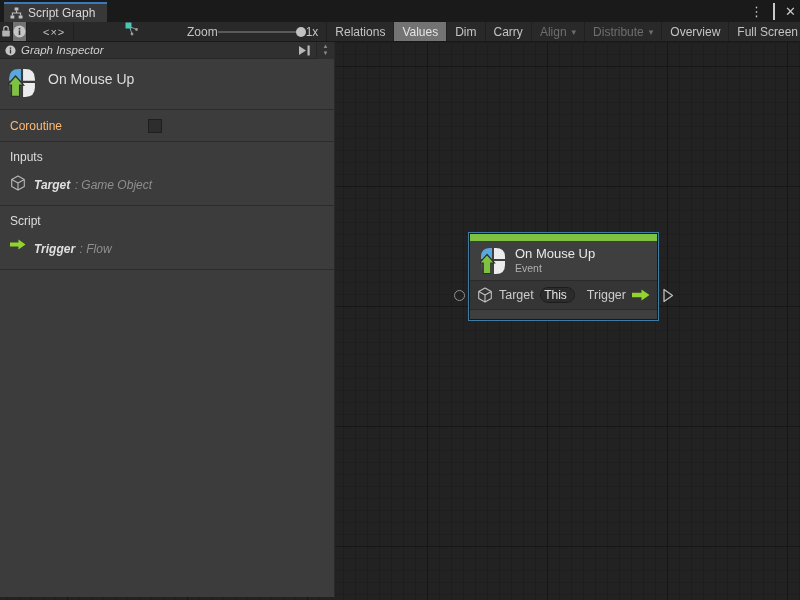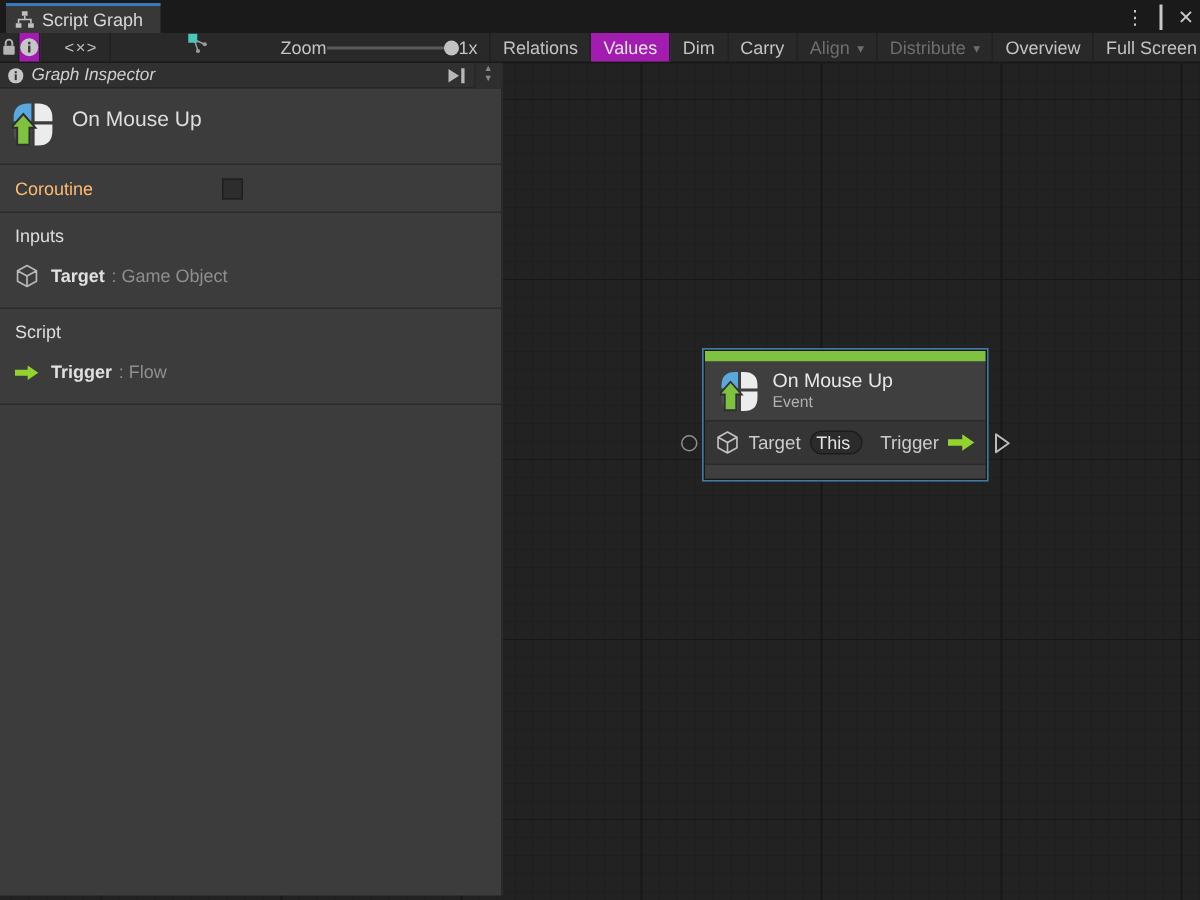--- a/index.html
+++ b/index.html
@@ -18,21 +18,21 @@
   .tb-ctl { color:#c8c8c8; font-size:13px; line-height:1; cursor:default; }
   .maxbox { width:11px; height:9px; border:1.5px solid #c8c8c8; }
 
   
   .toolbar { position:absolute; left:0; top:22px; width:800px; height:20px;
              background:#292929; border-bottom:1px solid #191919;
              display:flex; align-items:stretch; font-size:12px; color:#c4c4c4; }
   .tbtn { display:flex; align-items:center; justify-content:center;
           border-right:1px solid #202020; padding:0 8px; white-space:nowrap; }
   .tbtn.icon-btn { width:25px; padding:0; }
-  .tbtn.active { background:#a21caf; color:#e4e4e4; }
+  .tbtn.active { background:#737373; color:#e4e4e4; }
   .tbtn.disabled { color:#6e6e6e; }
   .caret { font-size:9px; margin-left:5px; color:inherit; }
   .sphere-group { display:flex; align-items:center; gap:6px; padding:0 10px;
                   border-right:0; margin-left:28px;flex-direction:column; }
   .zoom-group { display:flex; align-items:center; gap:0; margin-left:26px; padding-right:8px; }
   .slider { position:relative; width:88px; height:12px; }
   .slider-track { position:absolute; left:0; right:0; top:5px; height:2px; background:#5a5a5a; }
   .slider-thumb { position:absolute; right:0; top:1px; width:10px; height:10px;
                   border-radius:50%; background:#c2c2c2; }
   .right-btns { display:flex; margin-left:auto; border-left:1px solid #202020; }
@@ -83,21 +83,21 @@
   .insp-unit { height:51px; display:flex; align-items:flex-start; gap:12px;
                padding:8px 8px 0 8px; border-bottom:1px solid #2b2b2b; }
   .insp-unit-title { font-size:14px; color:#dddddd; margin-top:4px; }
   .insp-row { display:flex; align-items:center; height:32px; padding:0 10px;
               border-bottom:1px solid #2b2b2b; }
   .insp-row .lbl { font-size:12px; color:#fdba74; }
   .checkbox { width:14px; height:14px; background:#2d2d2d; border:1px solid #1e1e1e;
               margin-left:86px; }
   .insp-section { padding:8px 0 10px 0; border-bottom:1px solid #2b2b2b; }
   .sec-header { font-size:12px; color:#dedede; padding:0 10px 9px 10px; }
-  .port-row { display:flex; align-items:center; gap:8px; padding:2px 10px; }
+  .port-row { display:flex; gap:8px; padding:2px 10px;font-style:italic; }
   .port-name { font-size:12px; font-weight:bold; color:#e0e0e0; }
   .port-type { font-size:12px; color:#8f8f8f; }
 
   svg { display:block; }
 </style>
 </head>
 <body>
 
 <div class="window">
 

